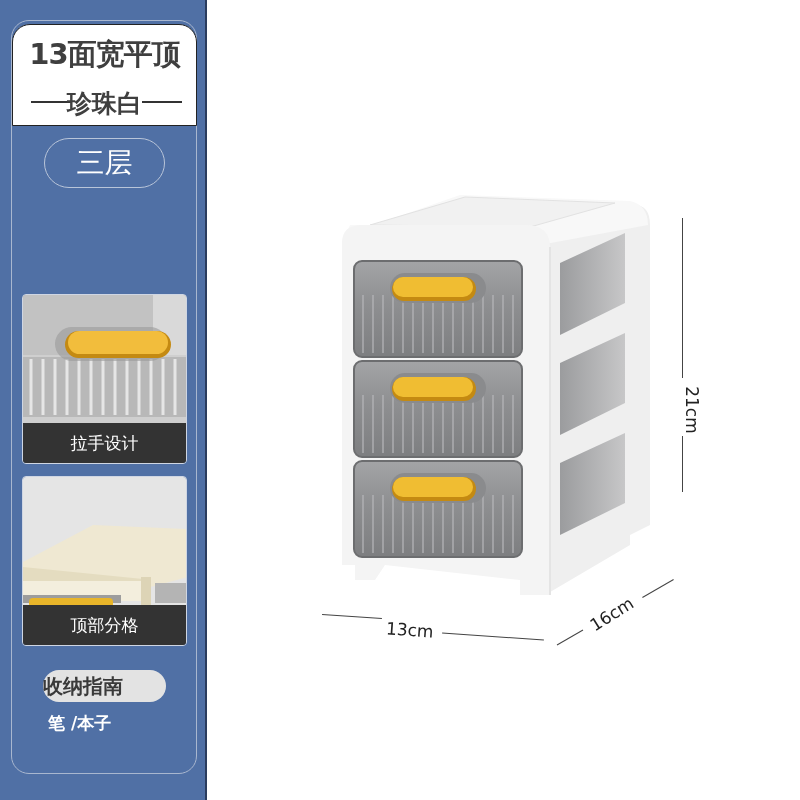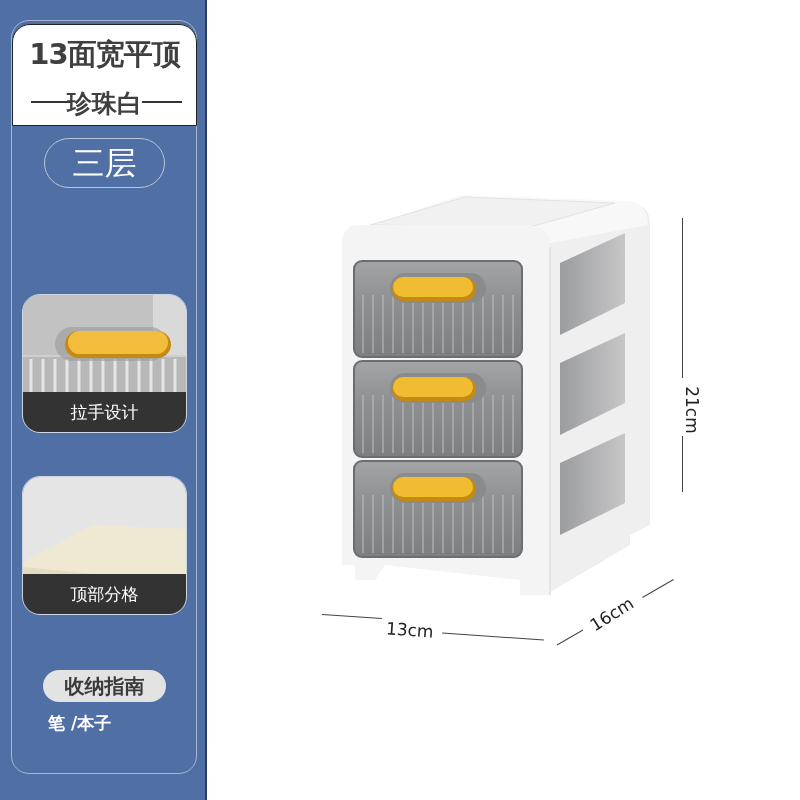--- a/index.html
+++ b/index.html
@@ -3,27 +3,27 @@
 <meta charset="utf-8">
 <style>
   html,body{margin:0;padding:0;}
   body{width:800px;height:800px;position:relative;background:#ffffff;overflow:hidden;font-family:"DejaVu Sans","Liberation Sans",sans-serif;}
   .panel{position:absolute;left:0;top:0;width:207px;height:800px;background:#5070a5;border-right:2px solid #2b3d5e;box-sizing:border-box;padding-left:46px;}
   .panel-outline{position:absolute;left:11px;top:20px;width:186px;height:754px;border:1px solid #a9b7cf;border-radius:18px;box-sizing:border-box;}
   .title-card{position:absolute;left:12px;top:24px;width:185px;height:102px;background:#fff;border:1px solid #222;border-radius:18px 18px 0 0;box-sizing:border-box;text-align:center;}
   .title-main{position:absolute;left:0;right:0;top:10px;font-size:29px;font-weight:bold;color:#3f3f3f;letter-spacing:-1px;}
   .title-sub{position:absolute;left:0;right:0;top:62px;font-size:25px;font-weight:bold;color:#3f3f3f;text-align:center;}
   .title-line{position:absolute;top:76px;height:2px;width:40px;background:#333;}
-  .pill-layer{position:absolute;left:44px;top:138px;width:121px;height:50px;border:1px solid #b9c5d9;border-radius:26px;box-sizing:border-box;color:#fff;font-size:32px;text-align:center;line-height:48px;}
-  .feature{position:absolute;left:22px;width:165px;height:139px;border-radius:18px;overflow:hidden;border:1px solid #cfd6e3;box-sizing:border-box;}
+  .pill-layer{position:absolute;left:44px;top:138px;width:121px;height:50px;border:1px solid #b9c5d9;border-radius:26px;box-sizing:border-box;color:#fff;font-size:28px;text-align:center;line-height:48px;}
+  .feature{position:absolute;left:22px;width:165px;height:170px;border-radius:4px;overflow:hidden;border:1px solid #cfd6e3;box-sizing:border-box;}
   .feature .img{position:absolute;left:0;top:0;right:0;bottom:0;}
   .feature .caption{position:absolute;left:0;right:0;bottom:0;height:40px;background:#333333;color:#fff;font-size:17px;text-align:center;line-height:40px;}
   .f1{top:294px;}
   .f2{top:476px;}
-  .guide-pill{position:absolute;left:43px;top:670px;width:123px;height:32px;background:#e3e3e3;border-radius:17px;color:#3a3a3a;font-size:20px;font-weight:bold;text-align:center;line-height:32px;}
+  .guide-pill{position:absolute;left:43px;top:670px;width:123px;height:32px;background:#e3e3e3;border-radius:17px;color:#3a3a3a;font-size:20px;font-weight:bold;text-align:left;line-height:32px;}
   .guide-line{position:absolute;left:48px;color:#fff;font-size:17px;font-weight:bold;}
   .g1{top:712px;}
   .g2{top:738px;}
   .product{position:absolute;left:330px;top:185px;width:330px;height:420px;}
   .dim{position:absolute;color:#222;font-size:17px;font-family:"DejaVu Sans",sans-serif;}
   .dline{position:absolute;background:#444;}
 </style>
 </head>
 <body>
 

